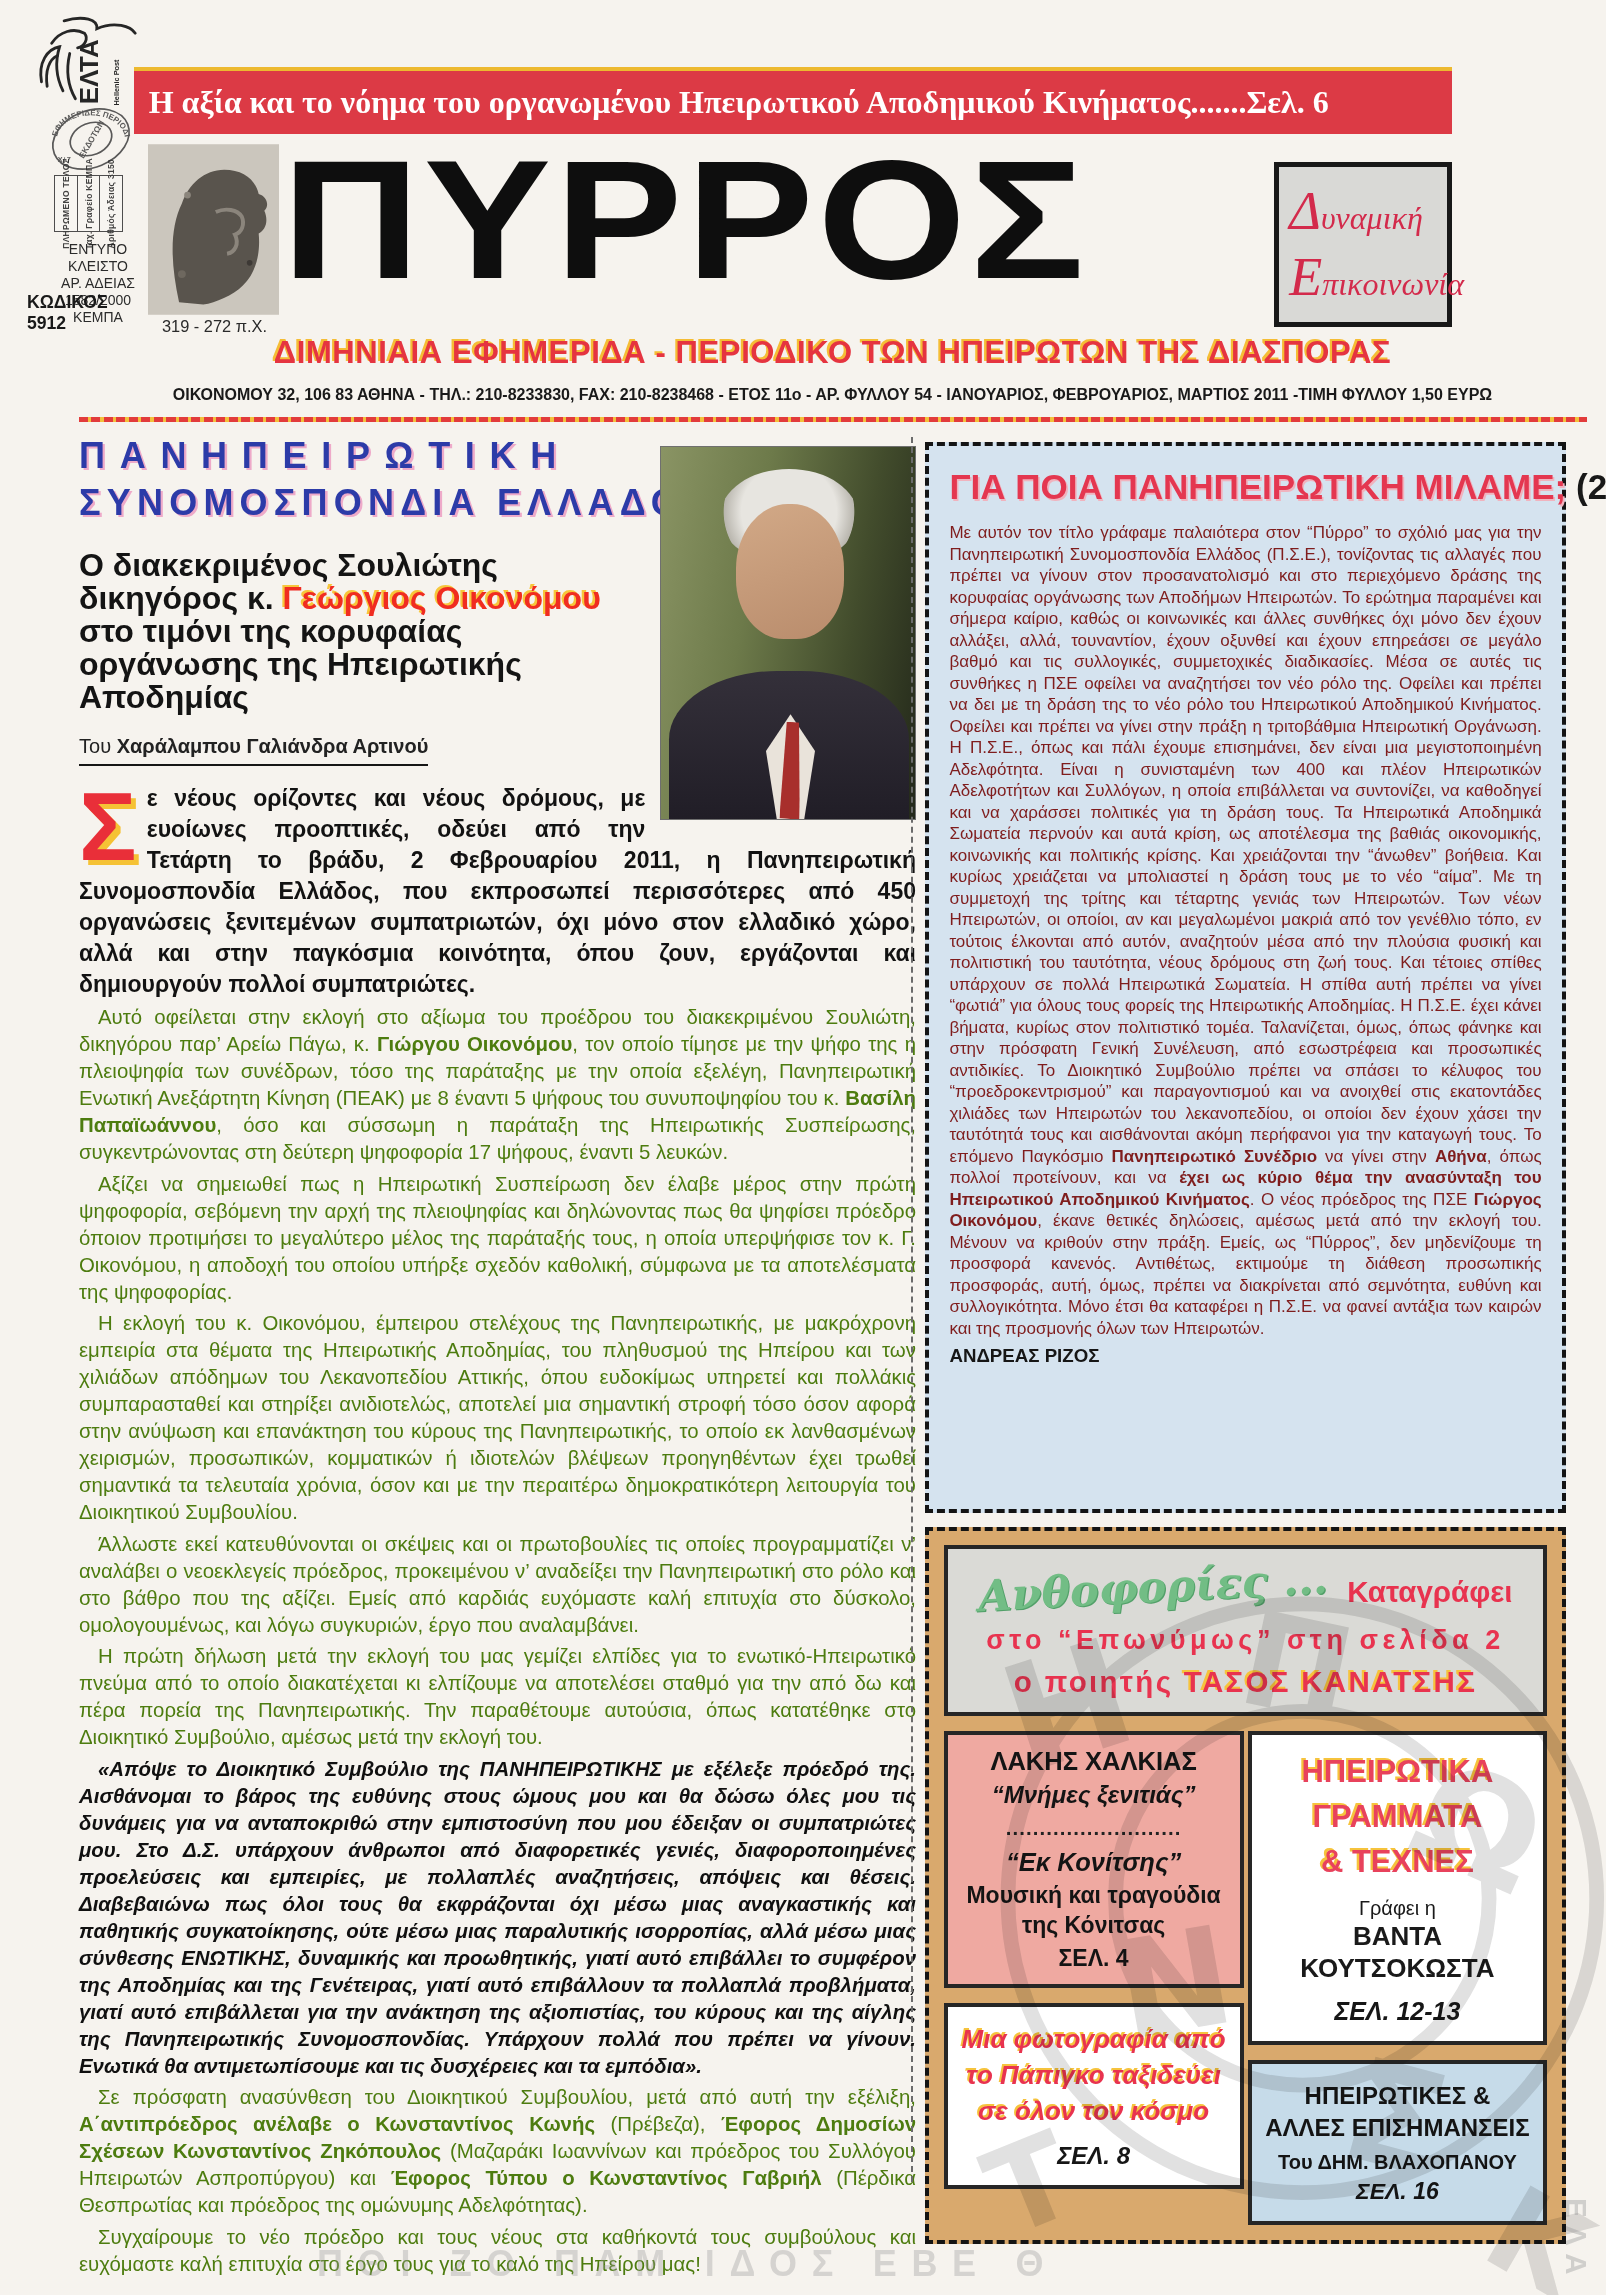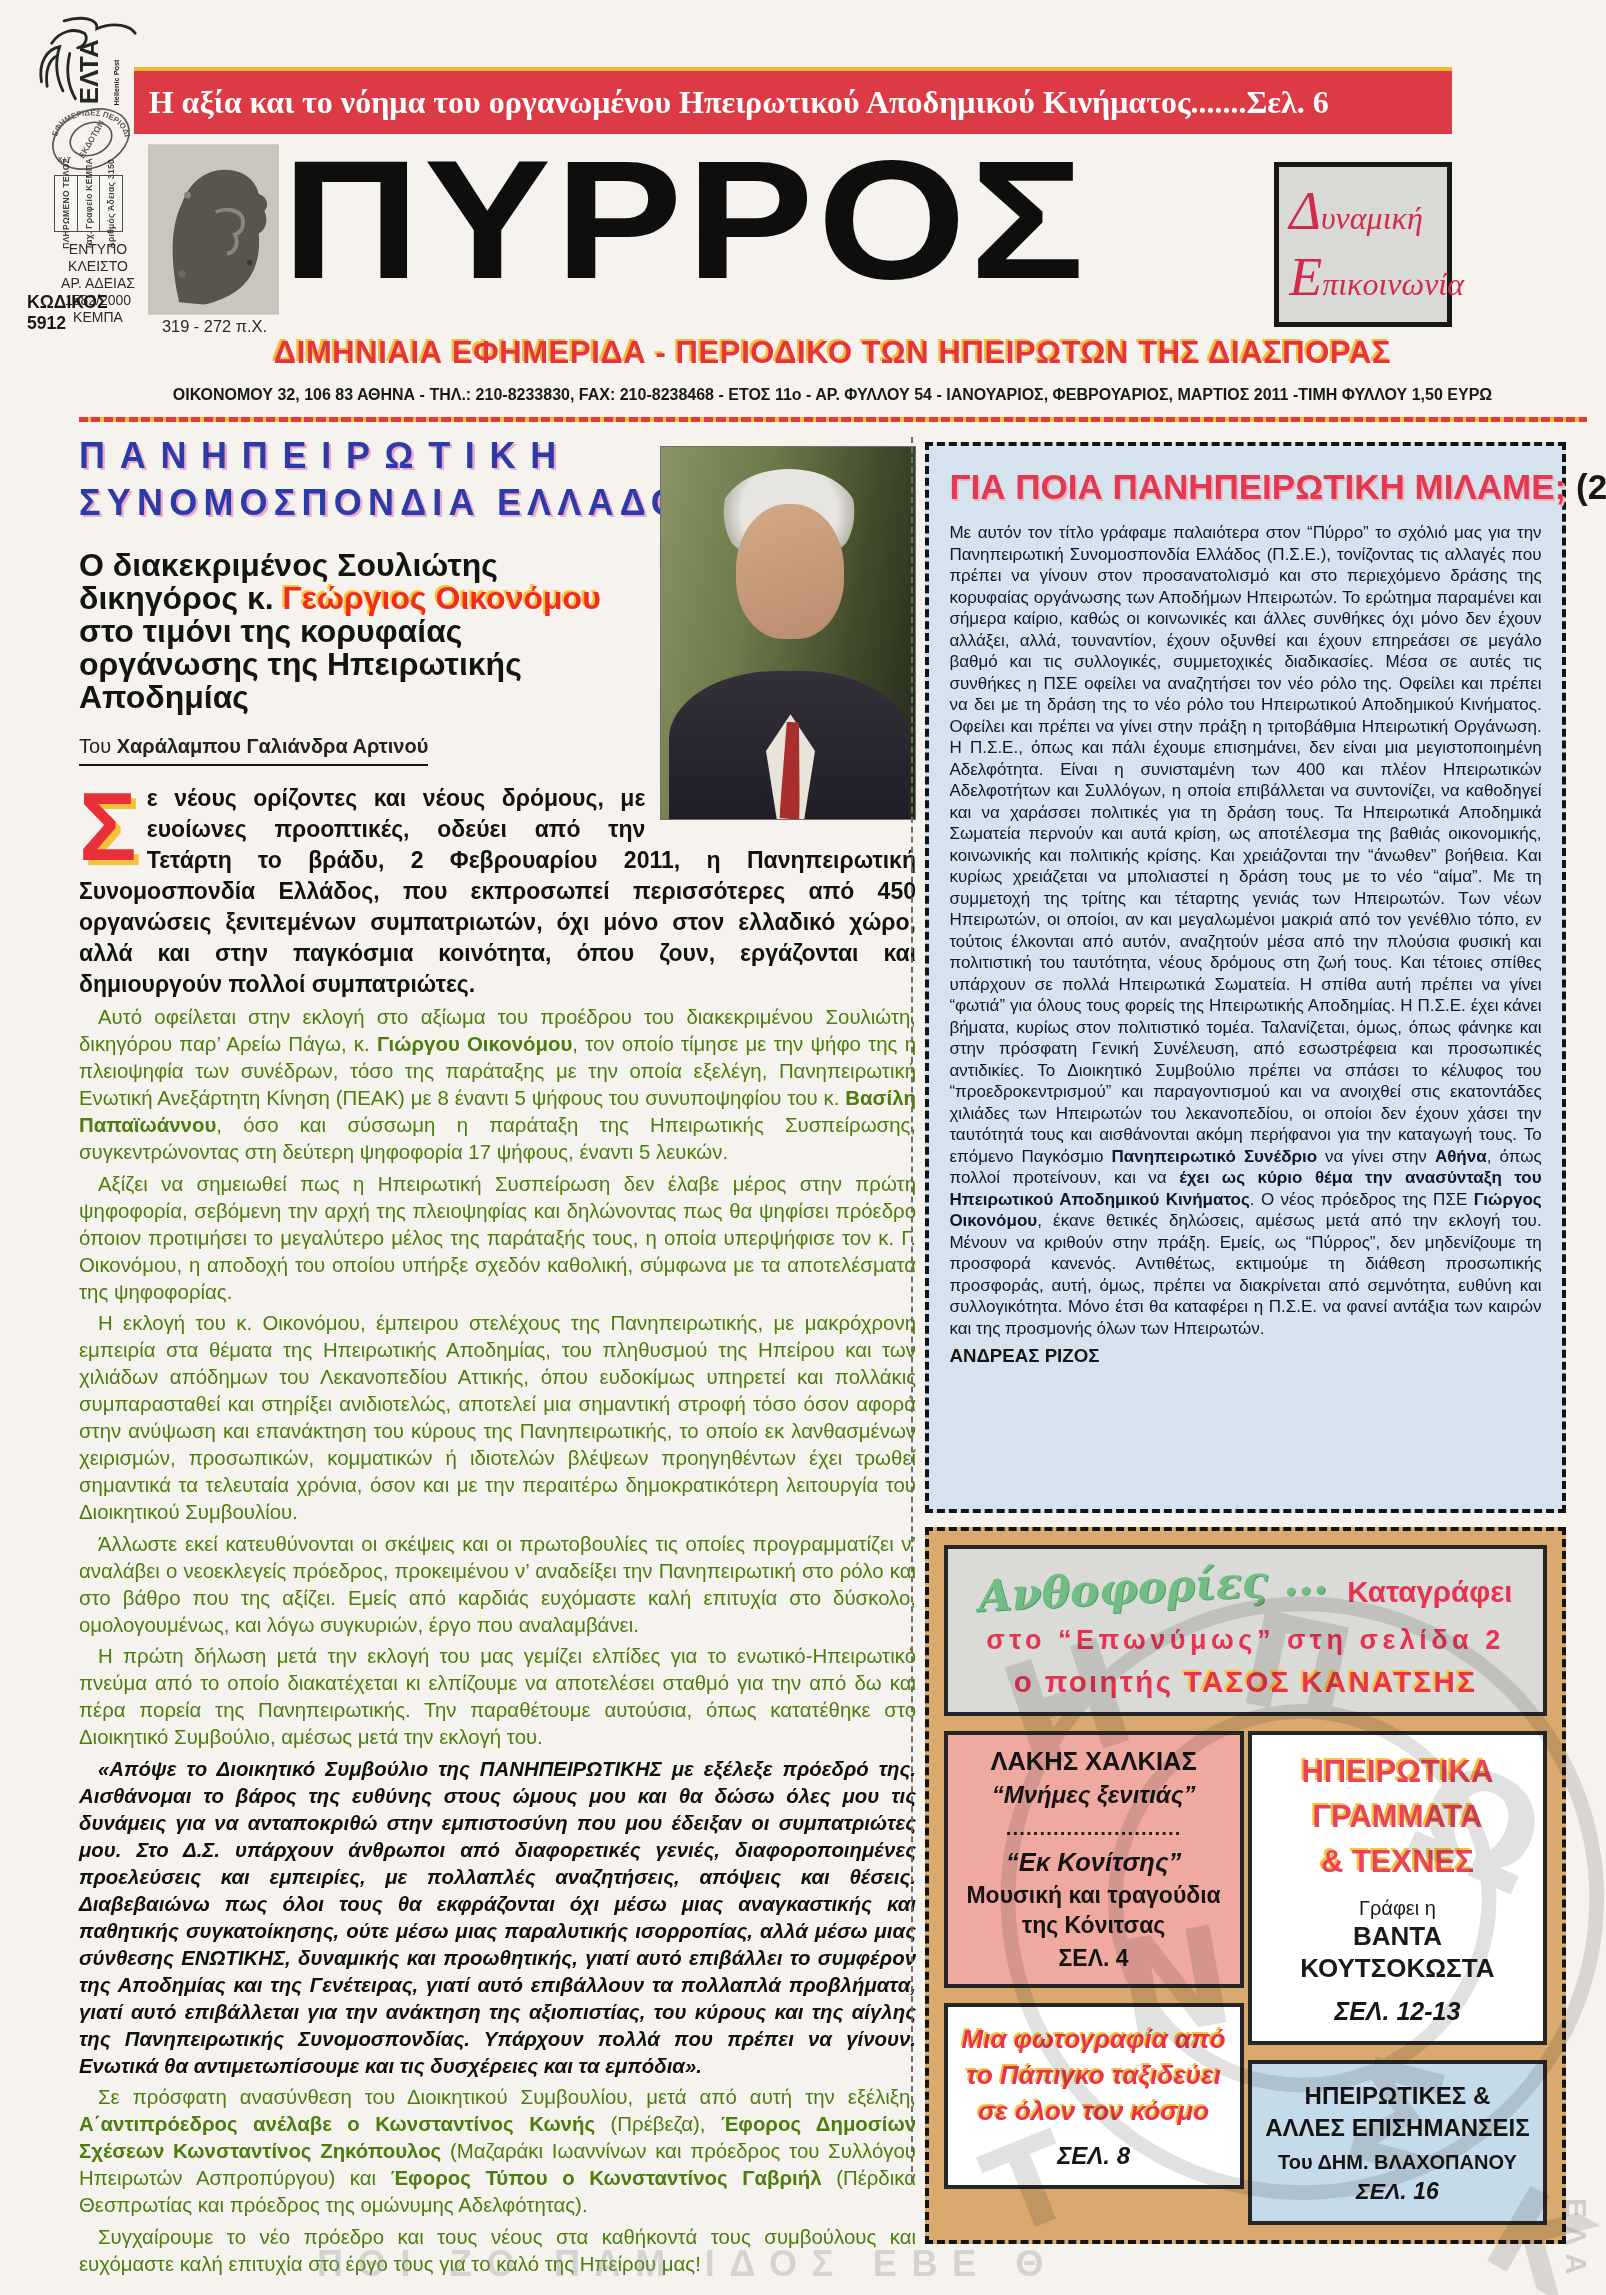--- a/index.html
+++ b/index.html
@@ -77,21 +77,21 @@
   .para{font-size:20.4px;line-height:27px;text-align:justify;color:#4d7c0f;text-indent:19px;margin-top:4.5px}
   .quote{font-weight:700;font-style:italic;color:#101010}
   .endrule{margin-top:19px;height:7.4px;width:827px;
            background:repeating-linear-gradient(90deg,#2c2c2c 0 11.3px,transparent 11.3px 17.6px)}
 
   
   .box-blue{background:#d5e3ef;border:4.5px dashed #141414;padding:14.7px 20.4px 17px;min-height:1071px}
   .rtitle{text-align:center;font-size:35px;font-weight:800;color:#e43750;margin:6.8px 0 14.7px;
           text-shadow:1.7px 1.7px 0 #f0b3be;white-space:nowrap}
   .rtitle .num{color:#181818;font-weight:600;text-shadow:none}
-  .rbody{font-size:17px;line-height:21.5px;text-align:justify;color:#0f172a}
+  .rbody{font-size:17px;line-height:21.5px;text-align:justify;color:#7f1d1d}
   .rsig{font-weight:800;font-size:18.7px;margin-top:5.7px;color:#161616;padding-right:3.4px}
 
   
   .box-tan{margin-top:13.6px;background:#d9a96d;border:4.5px dashed #141414;padding:14.7px}
   .promo-head{background:#dadad6;border:4px solid #262626;padding:12.5px 9px;text-align:center}
   .script-row{display:flex;align-items:baseline;justify-content:center;gap:19px}
   .script{color:#72bd85;font-family:"DejaVu Serif",serif;font-style:italic;font-weight:800;
           font-size:43px;transform:rotate(-3deg);text-shadow:1.1px 1.1px 0 #52a069}
   .katagrafi{color:#e8334f;font-weight:800;font-size:29.5px}
   .promo-l2{margin-top:13.6px;color:#e8334f;font-weight:800;font-size:27px;letter-spacing:4.5px;white-space:nowrap}

